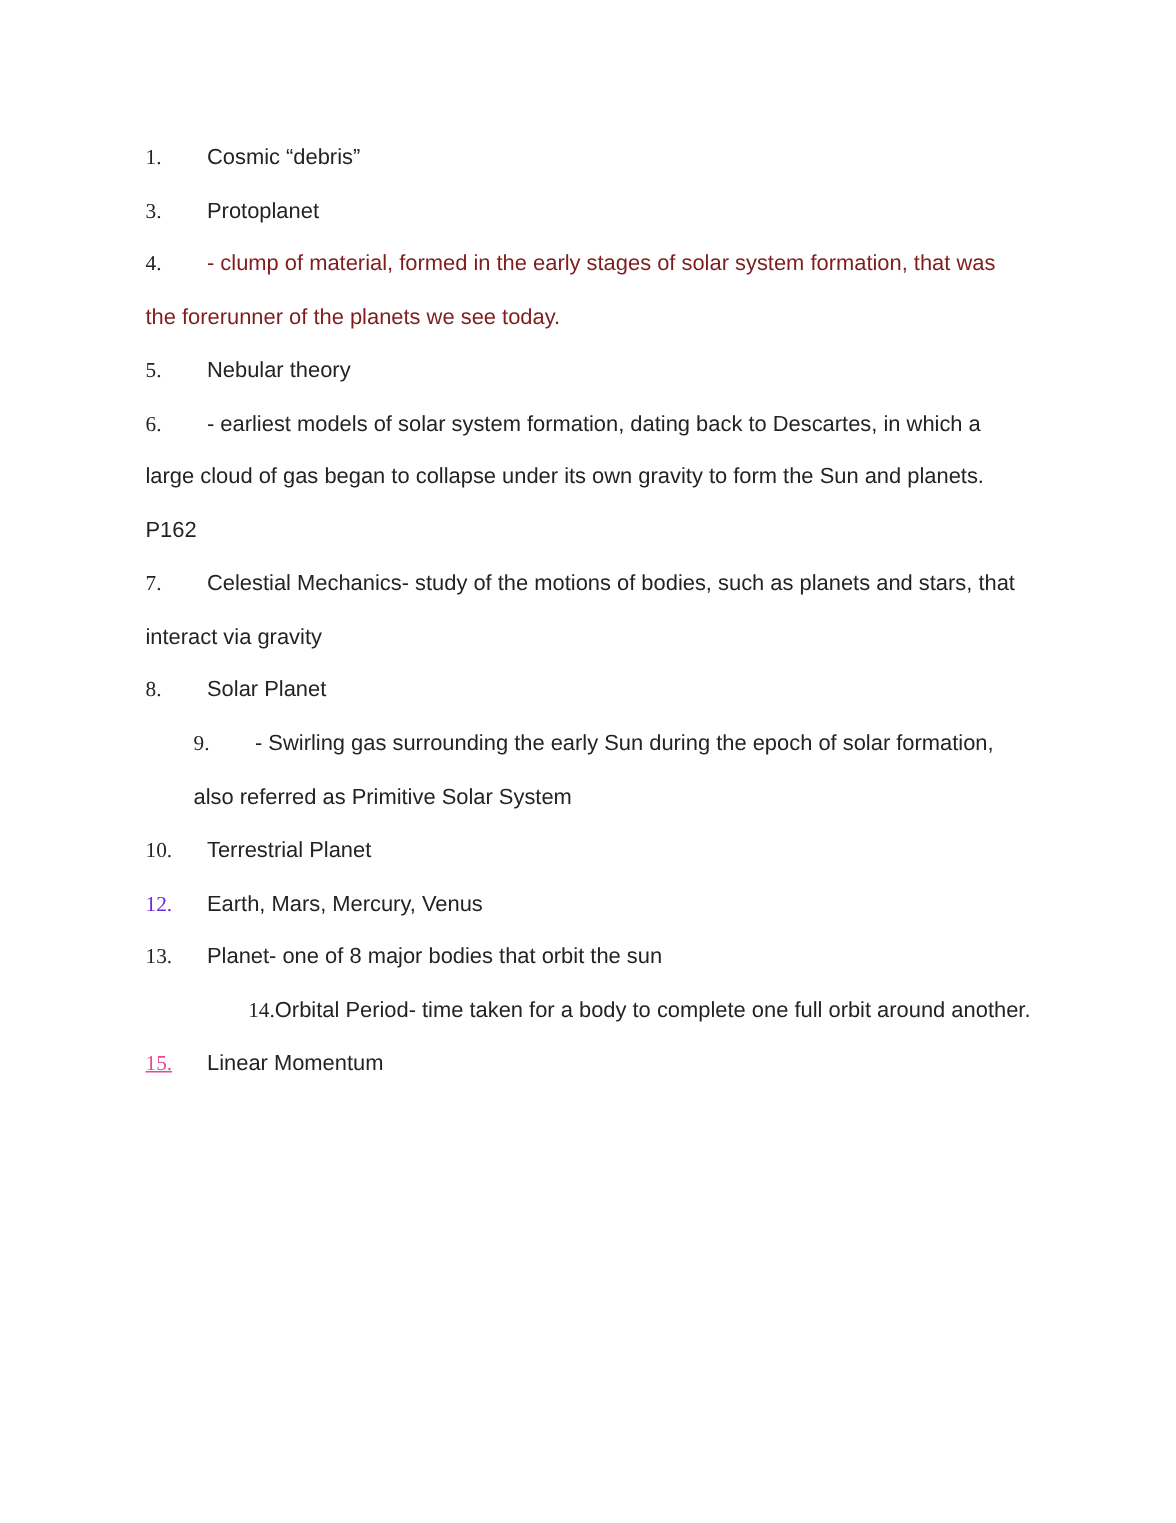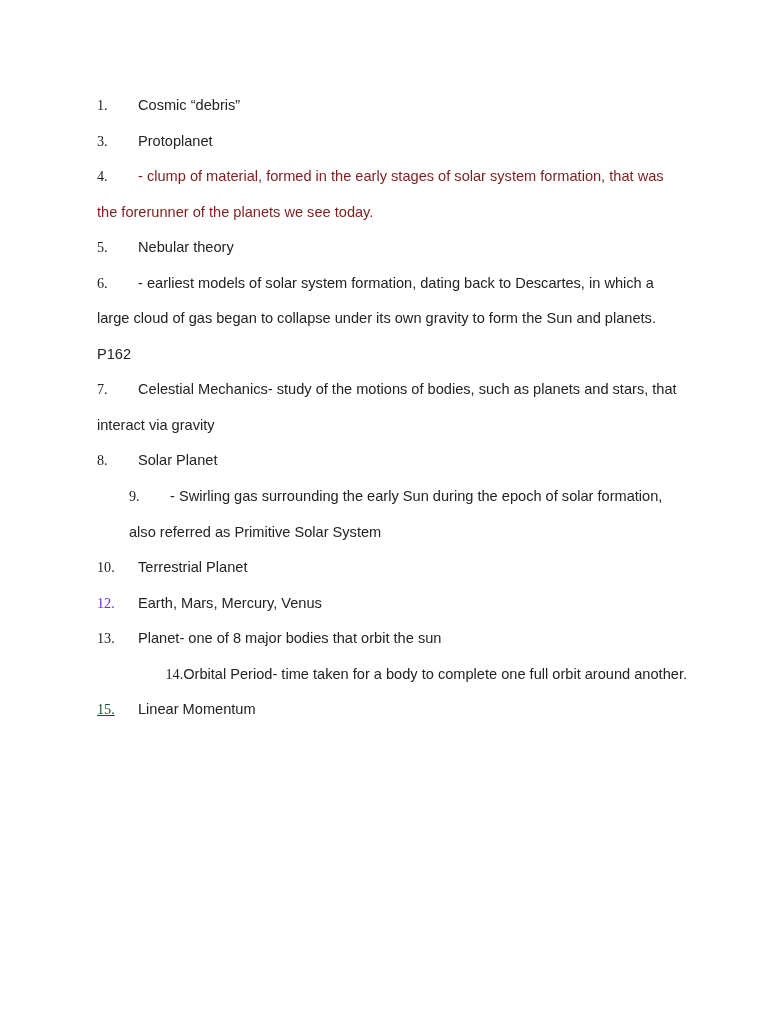--- a/index.html
+++ b/index.html
@@ -72,15 +72,15 @@
       <p class="list-item" style="color: rgb(35, 35, 35);"><span class="item-number" style="color: rgb(35, 35, 35);">4.</span><span class="item-text" style="color: #7f1d1d; margin-top: 28px;">- clump of material, formed in the early stages of solar system formation, that was the forerunner of the planets we see today.</span></p>
       <p class="list-item" style="color: rgb(35, 35, 35);"><span class="item-number" style="color: rgb(35, 35, 35);">5.</span><span class="item-text" style="color: rgb(35, 35, 35);">Nebular theory</span></p>
       <p class="list-item" style="color: rgb(35, 35, 35);"><span class="item-number" style="color: rgb(35, 35, 35);">6.</span><span class="item-text" style="color: rgb(35, 35, 35);">- earliest models of solar system formation, dating back to Descartes, in which a large cloud of gas began to collapse under its own gravity to form the Sun and planets. P162</span></p>
       <p class="list-item" style="color: rgb(35, 35, 35);"><span class="item-number" style="color: rgb(35, 35, 35);">7.</span><span class="item-text" style="color: rgb(35, 35, 35);">Celestial Mechanics- study of the motions of bodies, such as planets and stars, that interact via gravity</span></p>
       <p class="list-item" style="color: rgb(35, 35, 35);"><span class="item-number" style="color: rgb(35, 35, 35);">8.</span><span class="item-text" style="color: rgb(35, 35, 35);">Solar Planet</span></p>
       <p class="list-item" style="color: rgb(35, 35, 35); margin-left: 32px;"><span class="item-number" style="color: rgb(35, 35, 35);">9.</span><span class="item-text" style="color: rgb(35, 35, 35);">- Swirling gas surrounding the early Sun during the epoch of solar formation, also referred as Primitive Solar System</span></p>
       <p class="list-item" style="color: rgb(35, 35, 35);"><span class="item-number" style="color: rgb(35, 35, 35);">10.</span><span class="item-text" style="color: rgb(35, 35, 35);">Terrestrial Planet</span></p>
       <p class="list-item" style="color: rgb(35, 35, 35);"><span class="item-number" style="color: #6d28d9;">12.</span><span class="item-text" style="color: rgb(35, 35, 35);">Earth, Mars, Mercury, Venus</span></p>
       <p class="list-item" style="color: rgb(35, 35, 35);"><span class="item-number" style="color: rgb(35, 35, 35);">13.</span><span class="item-text" style="color: rgb(35, 35, 35);">Planet- one of 8 major bodies that orbit the sun</span></p>
       <p class="list-item" style="color: rgb(35, 35, 35); text-align: right;"><span class="item-number" style="color: rgb(35, 35, 35);">14.</span><span class="item-text" style="color: rgb(35, 35, 35);">Orbital Period- time taken for a body to complete one full orbit around another.</span></p>
-      <p class="list-item" style="color: rgb(35, 35, 35);"><span class="item-number" style="color: #14532d; text-decoration: underline;">15.</span><span class="item-text" style="color: rgb(35, 35, 35);">Linear Momentum</span></p>
+      <p class="list-item" style="color: rgb(35, 35, 35);"><span class="item-number" style="color: #ec4899; text-decoration: underline;">15.</span><span class="item-text" style="color: rgb(35, 35, 35);">Linear Momentum</span></p>
     </div>
 </div>
 
 </body></html>

